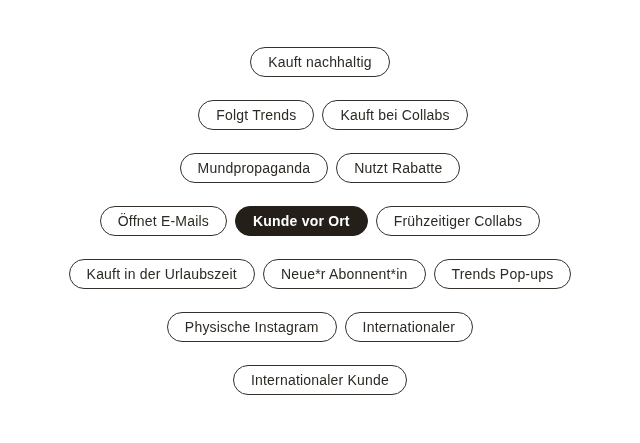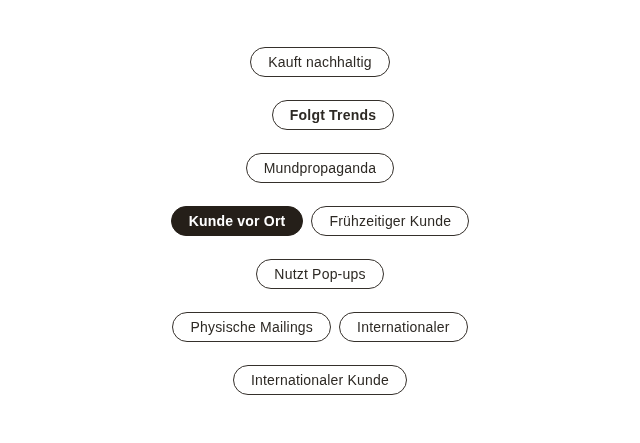--- a/index.html
+++ b/index.html
@@ -23,21 +23,21 @@
     align-items: center;
     gap: 23px;
     background: var(--bg, #ffffff);
   }
   .row {
     display: flex;
     justify-content: center;
     gap: 8px;
   }
   
-  .row:nth-child(2) { transform: translateX(13px); font-weight: bold; }
+  .row:nth-child(2) { transform: translateX(13px); }
   .pill {
     box-sizing: border-box;
     height: 30px;
     display: flex;
     align-items: center;
     justify-content: center;
     padding: 0 17px;
     border: 1px solid var(--pill-border, #35302b);
     border-radius: 999px;
     background: #ffffff;
@@ -60,42 +60,57 @@
 <div class="diagram">
     <div class="row">
       <div class="pill">
         <span>Kauft nachhaltig</span>
       </div>
     </div>
     <div class="row">
       <div class="pill">
         <span>Folgt Trends</span>
       </div>
+      <div class="pill">
+        <span>Kauft bei Collabs</span>
+      </div>
     </div>
     <div class="row">
       <div class="pill">
         <span>Mundpropaganda</span>
       </div>
+      <div class="pill">
+        <span>Nutzt Rabatte</span>
+      </div>
     </div>
     <div class="row">
+      <div class="pill">
+        <span>Öffnet E-Mails</span>
+      </div>
       <div class="pill solid">
         <span>Kunde vor Ort</span>
       </div>
       <div class="pill">
-        <span>Frühzeitiger Kunde</span>
+        <span>Frühzeitiger Collabs</span>
       </div>
     </div>
     <div class="row">
       <div class="pill">
-        <span>Nutzt Pop-ups</span>
+        <span>Kauft in der Urlaubszeit</span>
+      </div>
+      <div class="pill">
+        <span>Neue*r Abonnent*in</span>
+      </div>
+      <div class="pill">
+        <span>Trends Pop-ups</span>
       </div>
     </div>
     <div class="row">
       <div class="pill">
-        <span>Physische Mailings</span>
+        <span>Physische Instagram</span>
       </div>
       <div class="pill">
         <span>Internationaler</span>
       </div>
     </div>
     <div class="row">
       <div class="pill">
         <span>Internationaler Kunde</span>
       </div>
     </div>

